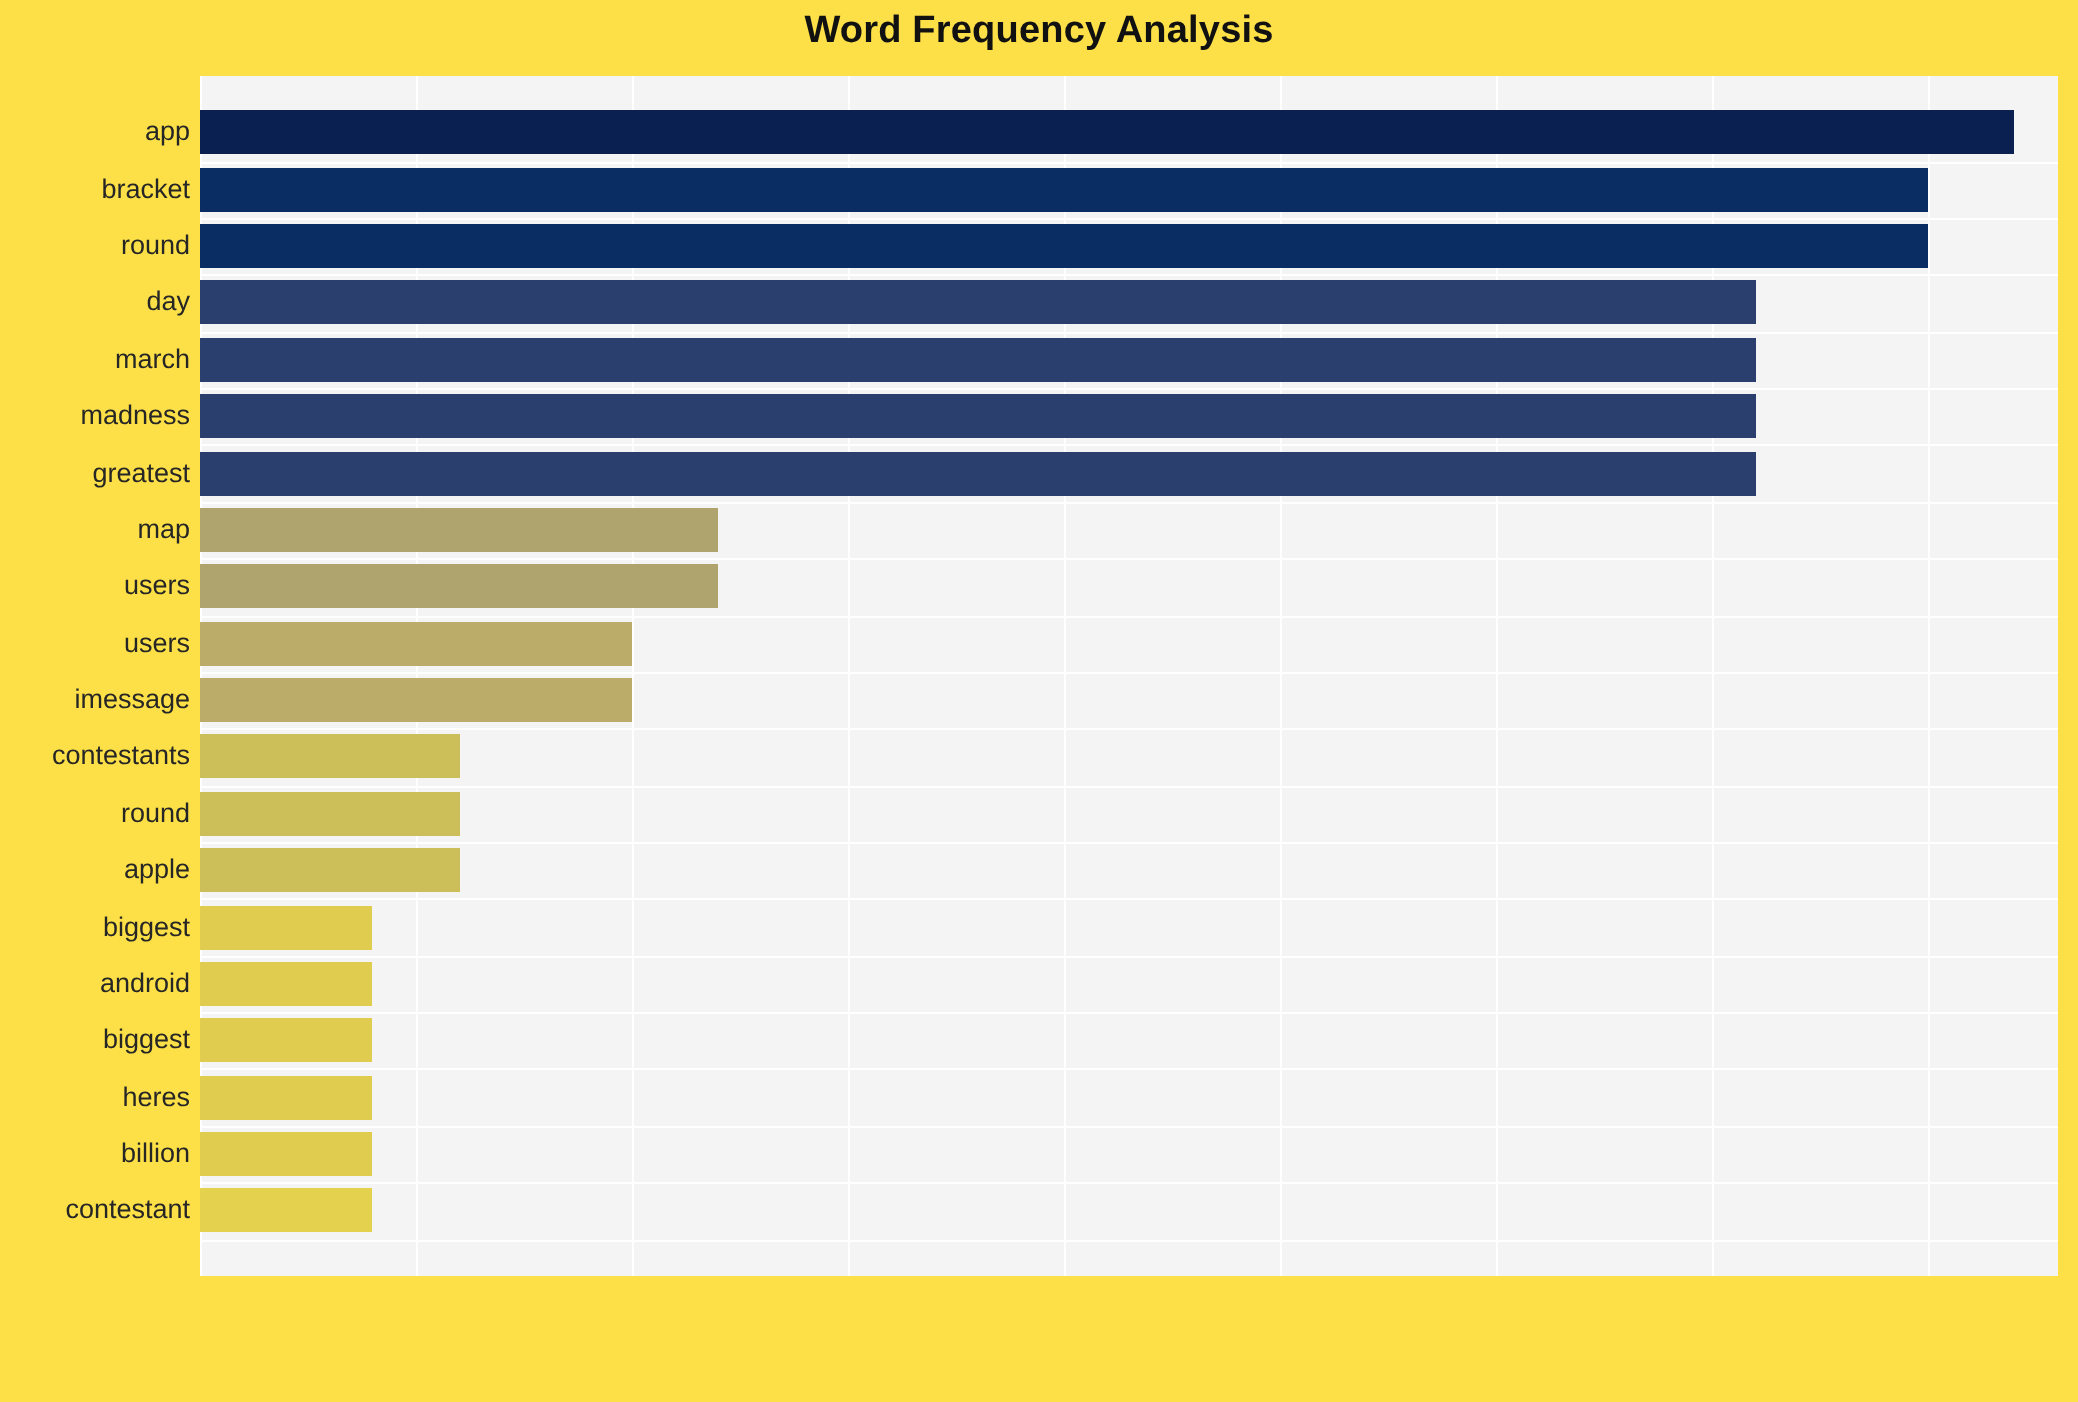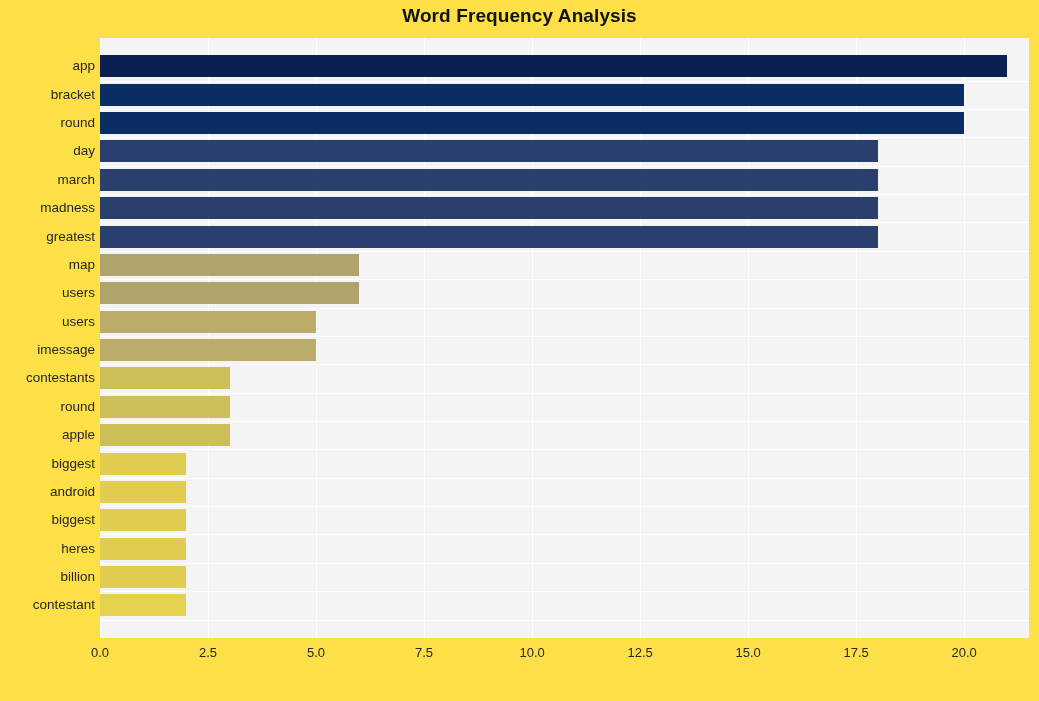--- a/index.html
+++ b/index.html
@@ -176,26 +176,15 @@
       <div class="ylabel" style="top: 362px;">round</div>
       <div class="ylabel" style="top: 390px;">apple</div>
       <div class="ylabel" style="top: 419px; margin-left: 34px;">biggest</div>
       <div class="ylabel" style="top: 447px;">android</div>
       <div class="ylabel" style="top: 475px;">biggest</div>
       <div class="ylabel" style="top: 504px; margin-left: 13px;">heres</div>
       <div class="ylabel" style="top: 532px;">billion</div>
       <div class="ylabel" style="top: 560px;">contestant</div>
     </div>
 
-  <div id="xlabels">
-      <div class="xlabel" style="left: 100px;">0.0</div>
-      <div class="xlabel" style="left: 208.023px;">2.5</div>
-      <div class="xlabel" style="left: 316.047px;">5.0</div>
-      <div class="xlabel" style="left: 424.07px;">7.5</div>
-      <div class="xlabel" style="left: 532.093px;">10.0</div>
-      <div class="xlabel" style="left: 640.116px;">12.5</div>
-      <div class="xlabel" style="left: 748.14px;">15.0</div>
-      <div class="xlabel" style="left: 856.163px;">17.5</div>
-      <div class="xlabel" style="left: 964.186px;">20.0</div>
-    </div>
 
 
 </div>
 
 </body></html>

